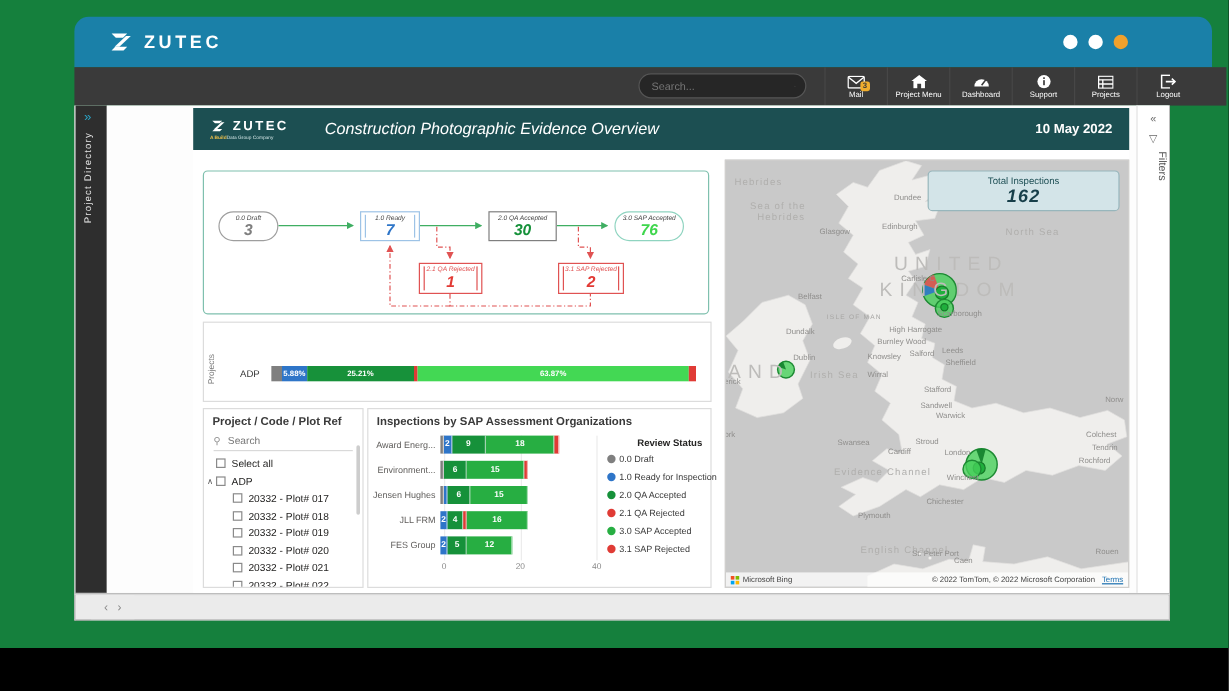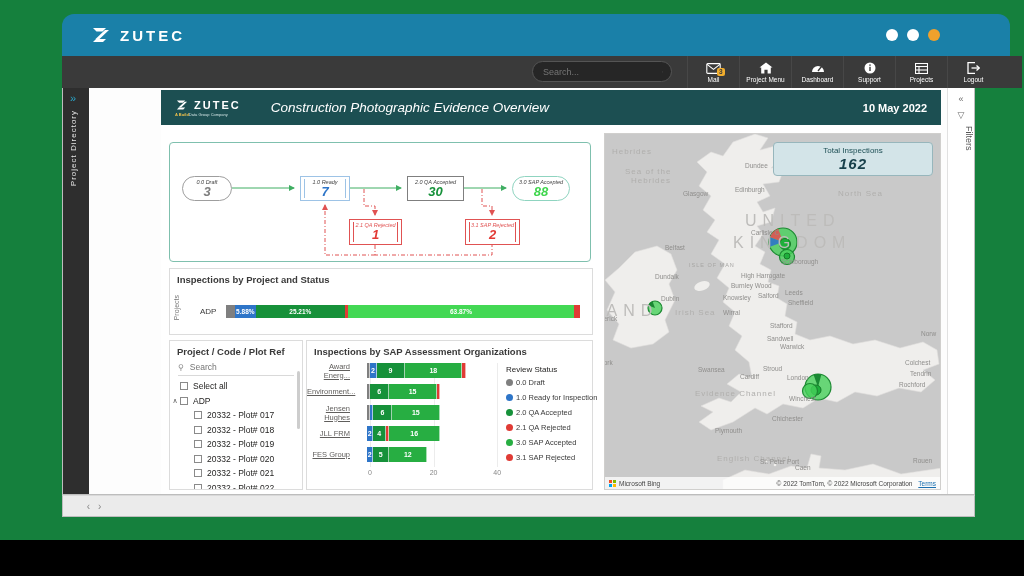--- a/index.html
+++ b/index.html
@@ -93,27 +93,27 @@
   .pl-row{display:flex;align-items:center;height:14.5px;font-size:8.5px;color:#252423;cursor:pointer;}
   .pl-row .cb{width:8px;height:8px;border:1px solid #8a8a8a;background:#fff;margin-right:5px;flex:none;}
   .pl-row .chev{width:10px;font-size:7px;color:#555;text-align:center;flex:none;}
   .pl-row .sp{flex:none;}
   #plot-scroll{position:absolute;right:2px;top:30px;width:3px;height:58px;background:#cdcdcd;border-radius:2px;}
 
   
   #org-panel{left:145px;top:250px;width:287px;height:150px;}
   #org-body{position:absolute;left:0;top:22px;width:100%;height:122px;}
   .org-row{position:absolute;left:0;display:flex;align-items:center;height:15px;}
-  .org-cat{width:60px;text-align:right;font-size:7.5px;color:#605e5c;padding-right:17px;flex:none;text-decoration:underline;}
+  .org-cat{width:60px;text-align:right;font-size:7.5px;color:#605e5c;padding-right:4px;flex:none;}
   .org-bar{display:flex;height:15px;}
   .org-seg{height:100%;color:#fff;font-size:7px;font-weight:bold;display:flex;align-items:center;justify-content:center;overflow:hidden;border-right:1px solid rgba(255,255,255,.6);}
   .gridline{position:absolute;top:0;width:1px;height:104px;background:#ececec;}
   .tick{position:absolute;top:106px;font-size:7px;color:#888;transform:translateX(-50%);}
   #org-legend{position:absolute;right:6px;top:24px;width:80px;}
-  #org-legend .lt{font-size:8px;font-weight:normal;color:#252423;margin-bottom:4px;}
+  #org-legend .lt{font-size:8px;font-weight:bold;color:#252423;margin-bottom:4px;margin-left:25px;}
   .leg-item{display:flex;align-items:center;gap:3px;margin-bottom:6px;}
   .leg-dot{width:7px;height:7px;border-radius:50%;flex:none;}
   .leg-lbl{font-size:7.5px;color:#3a3a3a;white-space:nowrap;}
 
   
   #map-panel{left:443px;top:43px;width:337px;height:357px;border:1px solid #d0cfcd;overflow:hidden;background:#c9c9c9;}
   #map-labels{position:absolute;left:0;top:0;width:100%;height:100%;pointer-events:none;}
   .map-label{position:absolute;white-space:nowrap;}
   .map-label.city{font-size:6.5px;color:#8f8e8c;}
   .map-label.sea{font-size:8px;color:#b0afad;letter-spacing:1px;}
@@ -279,34 +279,33 @@
             <div class="fnode dbl blue" id="n-ready">
               <div class="nl">1.0 Ready</div>
               <div class="nv">7</div>
             </div>
             <div class="fnode" id="n-qaacc">
               <div class="nl">2.0 QA Accepted</div>
               <div class="nv">30</div>
             </div>
             <div class="fnode" id="n-sapacc">
               <div class="nl">3.0 SAP Accepted</div>
-              <div class="nv">88</div>
+              <div class="nv">76</div>
             </div>
             <div class="fnode dbl red" id="n-qarej">
               <div class="nl">2.1 QA Rejected</div>
               <div class="nv">1</div>
             </div>
             <div class="fnode dbl red" id="n-saprej">
               <div class="nl">3.1 SAP Rejected</div>
               <div class="nv">2</div>
             </div>
           </div>
 
           <div class="panel" id="ps-panel">
-            <div class="panel-title">Inspections by Project and Status</div>
             <span id="ps-axis">Projects</span>
             <div id="ps-row">
               <span id="ps-cat">ADP</span>
               <div id="adp-bar">
                   <div class="seg" style="width: 2.52%; background: rgb(127, 127, 127);"></div>
                   <div class="seg" style="width: 5.88%; background: rgb(46, 117, 200);">5.88%</div>
                   <div class="seg" style="width: 25.21%; background: rgb(23, 145, 58);">25.21%</div>
                   <div class="seg" style="width: 0.84%; background: rgb(224, 59, 53);"></div>
                   <div class="seg" style="width: 63.87%; background: rgb(67, 216, 84);">63.87%</div>
                   <div class="seg" style="width: 1.68%; background: rgb(224, 59, 53);"></div>

